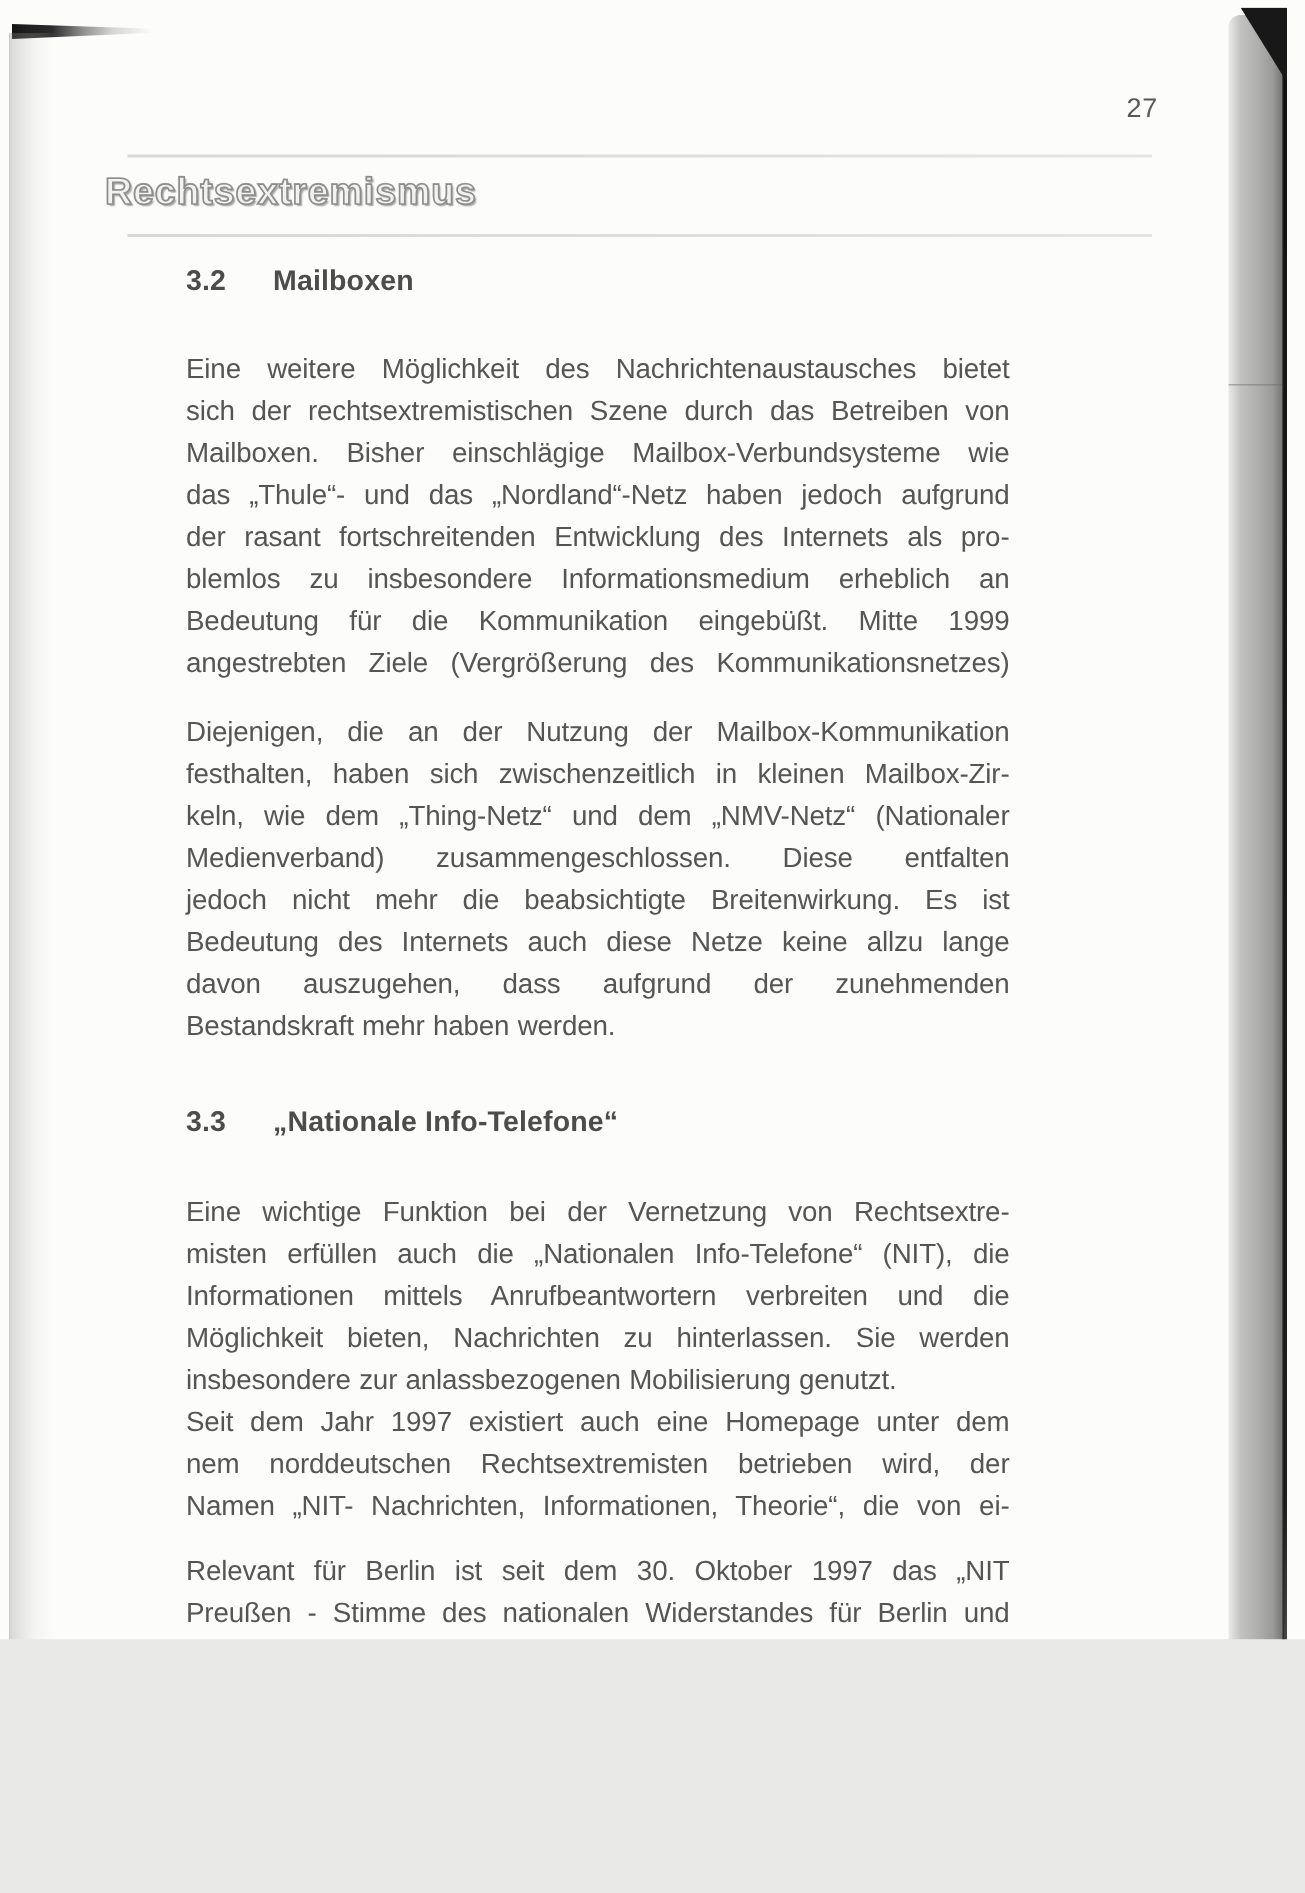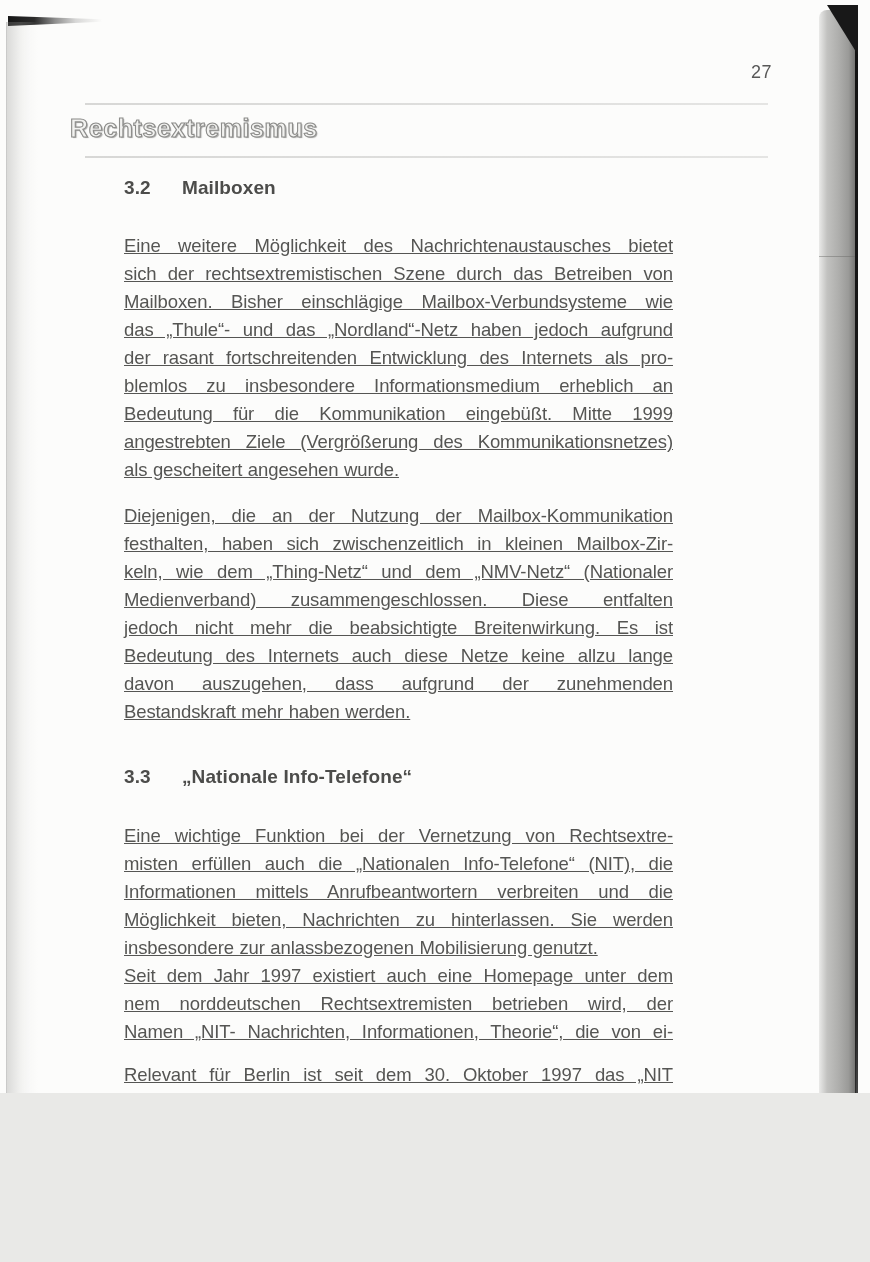--- a/index.html
+++ b/index.html
@@ -33,21 +33,21 @@
     position:absolute;left:101px;top:176px;width:549px;
     color:#555553;
     margin-left:23px;
   }
   .heading{
     font-size:19px;font-weight:bold;line-height:24px;color:#4c4c4a;
     letter-spacing:.1px;
   }
   .heading .hnum{display:inline-block;width:58px;}
   .para{font-size:18.5px;line-height:28px;letter-spacing:-.1px;word-spacing:.5px;}
-  .para .line{text-align:justify;text-align-last:justify;white-space:normal;text-decoration:underline;}
+  .para .line{text-align:justify;text-align-last:justify;white-space:normal;}
   .para .line.loose{text-align-last:left;}
   
   .corner-mark{
     position:absolute;left:8px;top:16px;width:94px;height:10px;
     background:linear-gradient(to right,#161616 0%,#2b2b2b 28%,rgba(70,70,70,.6) 50%,rgba(130,130,130,.3) 72%,transparent 100%);
     clip-path:polygon(0 0,100% 32%,100% 58%,0 100%);
   }
   .left-edge{
     position:absolute;left:6px;top:22px;width:31px;height:1224px;
     background:linear-gradient(to right,rgba(140,140,138,.30),rgba(205,205,203,.22) 45%,rgba(230,230,228,.12) 75%,transparent);
@@ -100,21 +100,20 @@
       <div class="heading" style="margin-top: 0px;"><span class="hnum">3.2</span><span>Mailboxen</span></div>
       <div class="para" style="margin-top: 32px;">
         <div class="line">Eine weitere Möglichkeit des Nachrichtenaustausches bietet</div>
         <div class="line">sich der rechtsextremistischen Szene durch das Betreiben von</div>
         <div class="line">Mailboxen. Bisher einschlägige Mailbox-Verbundsysteme wie</div>
         <div class="line">das „Thule“- und das „Nordland“-Netz haben jedoch aufgrund</div>
         <div class="line">der rasant fortschreitenden Entwicklung des Internets als pro-</div>
         <div class="line">blemlos zu insbesondere Informationsmedium erheblich an</div>
         <div class="line">Bedeutung für die Kommunikation eingebüßt. Mitte 1999</div>
         <div class="line">angestrebten Ziele (Vergrößerung des Kommunikationsnetzes)</div>
-        <div class="line loose">als gescheitert angesehen wurde.</div>
       </div>
       <div class="para" style="margin-top: 18px;">
         <div class="line">Diejenigen, die an der Nutzung der Mailbox-Kommunikation</div>
         <div class="line">festhalten, haben sich zwischenzeitlich in kleinen Mailbox-Zir-</div>
         <div class="line">keln, wie dem „Thing-Netz“ und dem „NMV-Netz“ (Nationaler</div>
         <div class="line">Medienverband) zusammengeschlossen. Diese entfalten</div>
         <div class="line">jedoch nicht mehr die beabsichtigte Breitenwirkung. Es ist</div>
         <div class="line">Bedeutung des Internets auch diese Netze keine allzu lange</div>
         <div class="line">davon auszugehen, dass aufgrund der zunehmenden</div>
         <div class="line loose">Bestandskraft mehr haben werden.</div>

